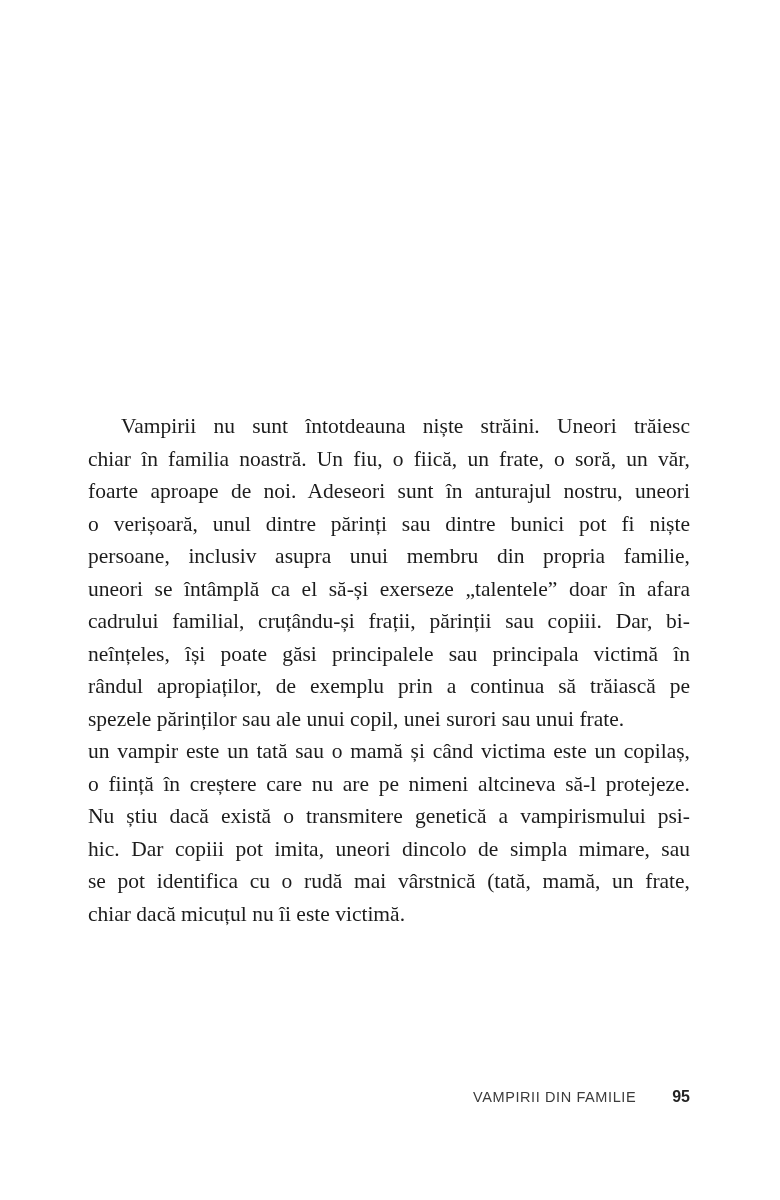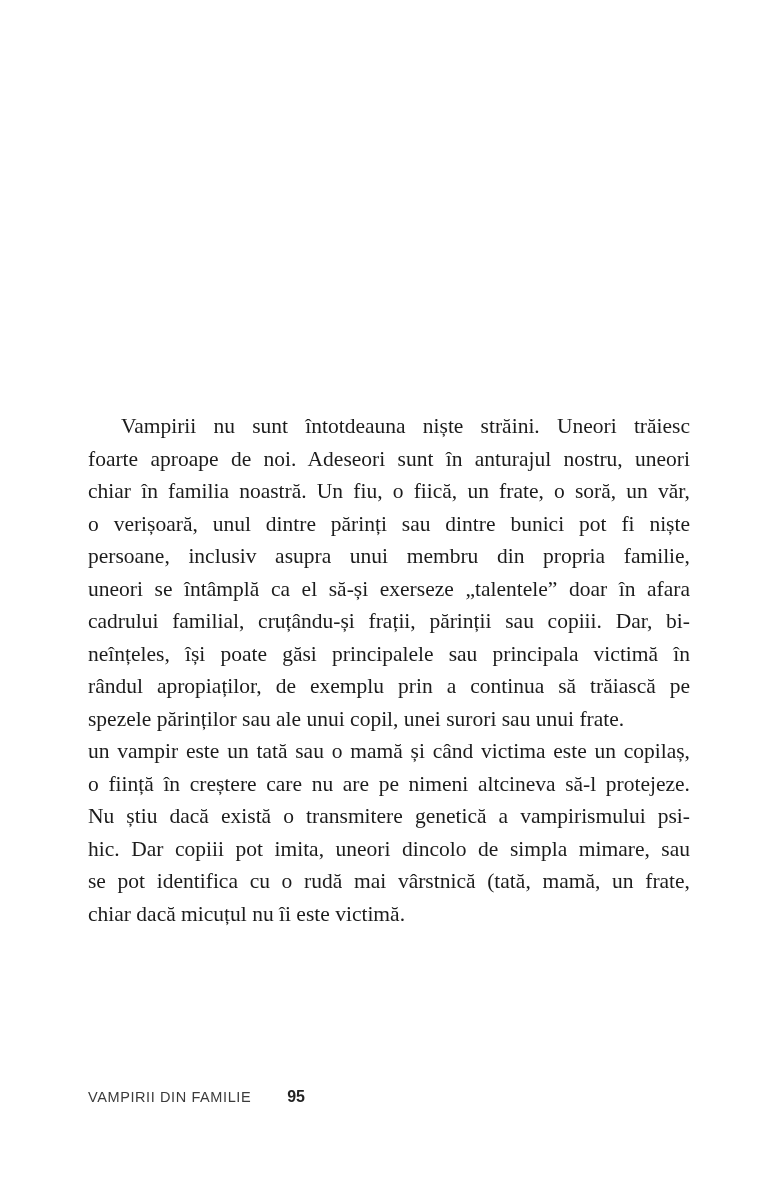--- a/index.html
+++ b/index.html
@@ -31,21 +31,21 @@
     white-space: normal;
   }
   .line.last { text-align-last: left; }
   .line.indent { text-indent: 33px; }
   .footer {
     position: absolute;
     left: 88px;
     top: 1087px;
     width: 602px;
     display: flex;
-    justify-content: flex-start;
+    justify-content: flex-end;
     align-items: baseline;
     font-family: "Liberation Sans", sans-serif;
     line-height: 20px;
   }
   .running-title {
     font-size: 14.5px;
     letter-spacing: 0.6px;
     color: var(--footer-ink, #3b3b3b);
   }
   .page-number {
@@ -57,22 +57,22 @@
 </style>
 </head>
 <body>
 
 <div class="page" style="--bg: #ffffff; --ink: #1c1c1c; --footer-ink: #3b3b3b; --number-ink: #232323;">
 
   <main class="text-block">
 
   <div class="para">
         <div class="line indent">Vampirii nu sunt întotdeauna niște străini. Uneori trăiesc</div>
+        <div class="line">chiar în familia noastră. Un fiu, o fiică, un frate, o soră, un văr,</div>
         <div class="line">foarte aproape de noi. Adeseori sunt în anturajul nostru, uneori</div>
-        <div class="line">chiar în familia noastră. Un fiu, o fiică, un frate, o soră, un văr,</div>
         <div class="line">o verișoară, unul dintre părinți sau dintre bunici pot fi niște</div>
       </div>
       <div class="para">
         <div class="line">persoane, inclusiv asupra unui membru din propria familie,</div>
         <div class="line">uneori se întâmplă ca el să-și exerseze „talentele” doar în afara</div>
         <div class="line">cadrului familial, cruțându-și frații, părinții sau copiii. Dar, bi-</div>
         <div class="line">neînțeles, își poate găsi principalele sau principala victimă în</div>
         <div class="line">rândul apropiaților, de exemplu prin a continua să trăiască pe</div>
         <div class="line last">spezele părinților sau ale unui copil, unei surori sau unui frate.</div>
       </div>

